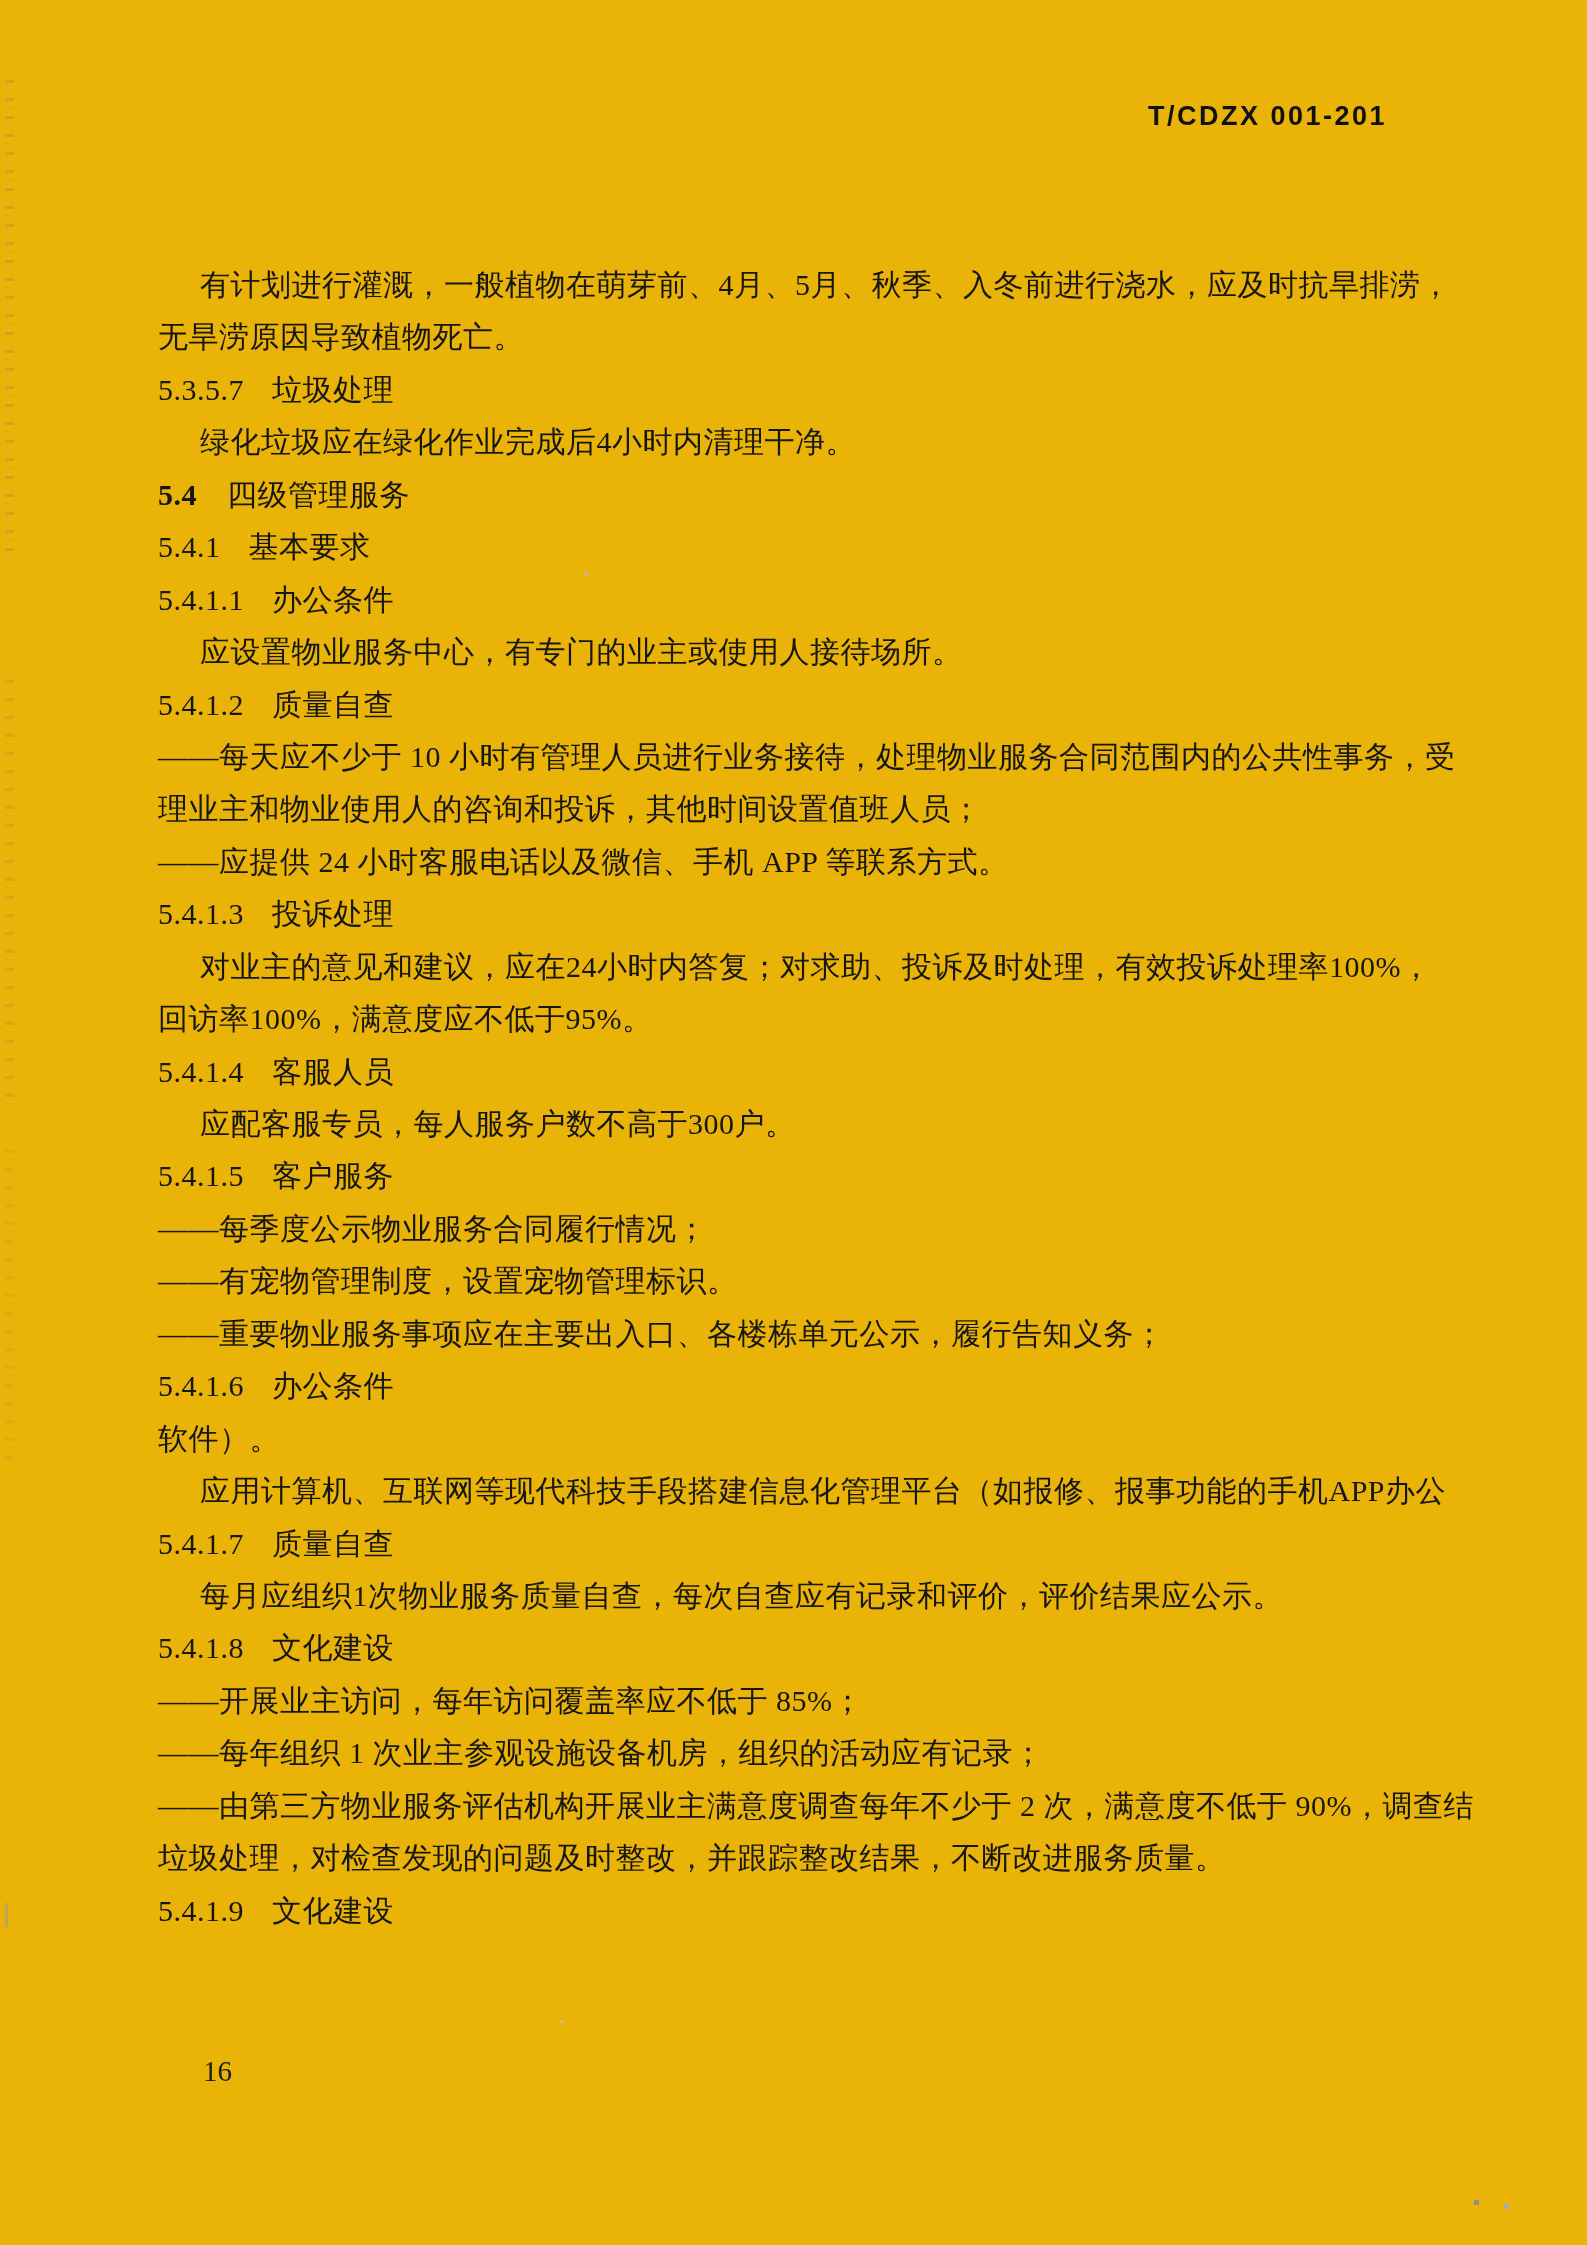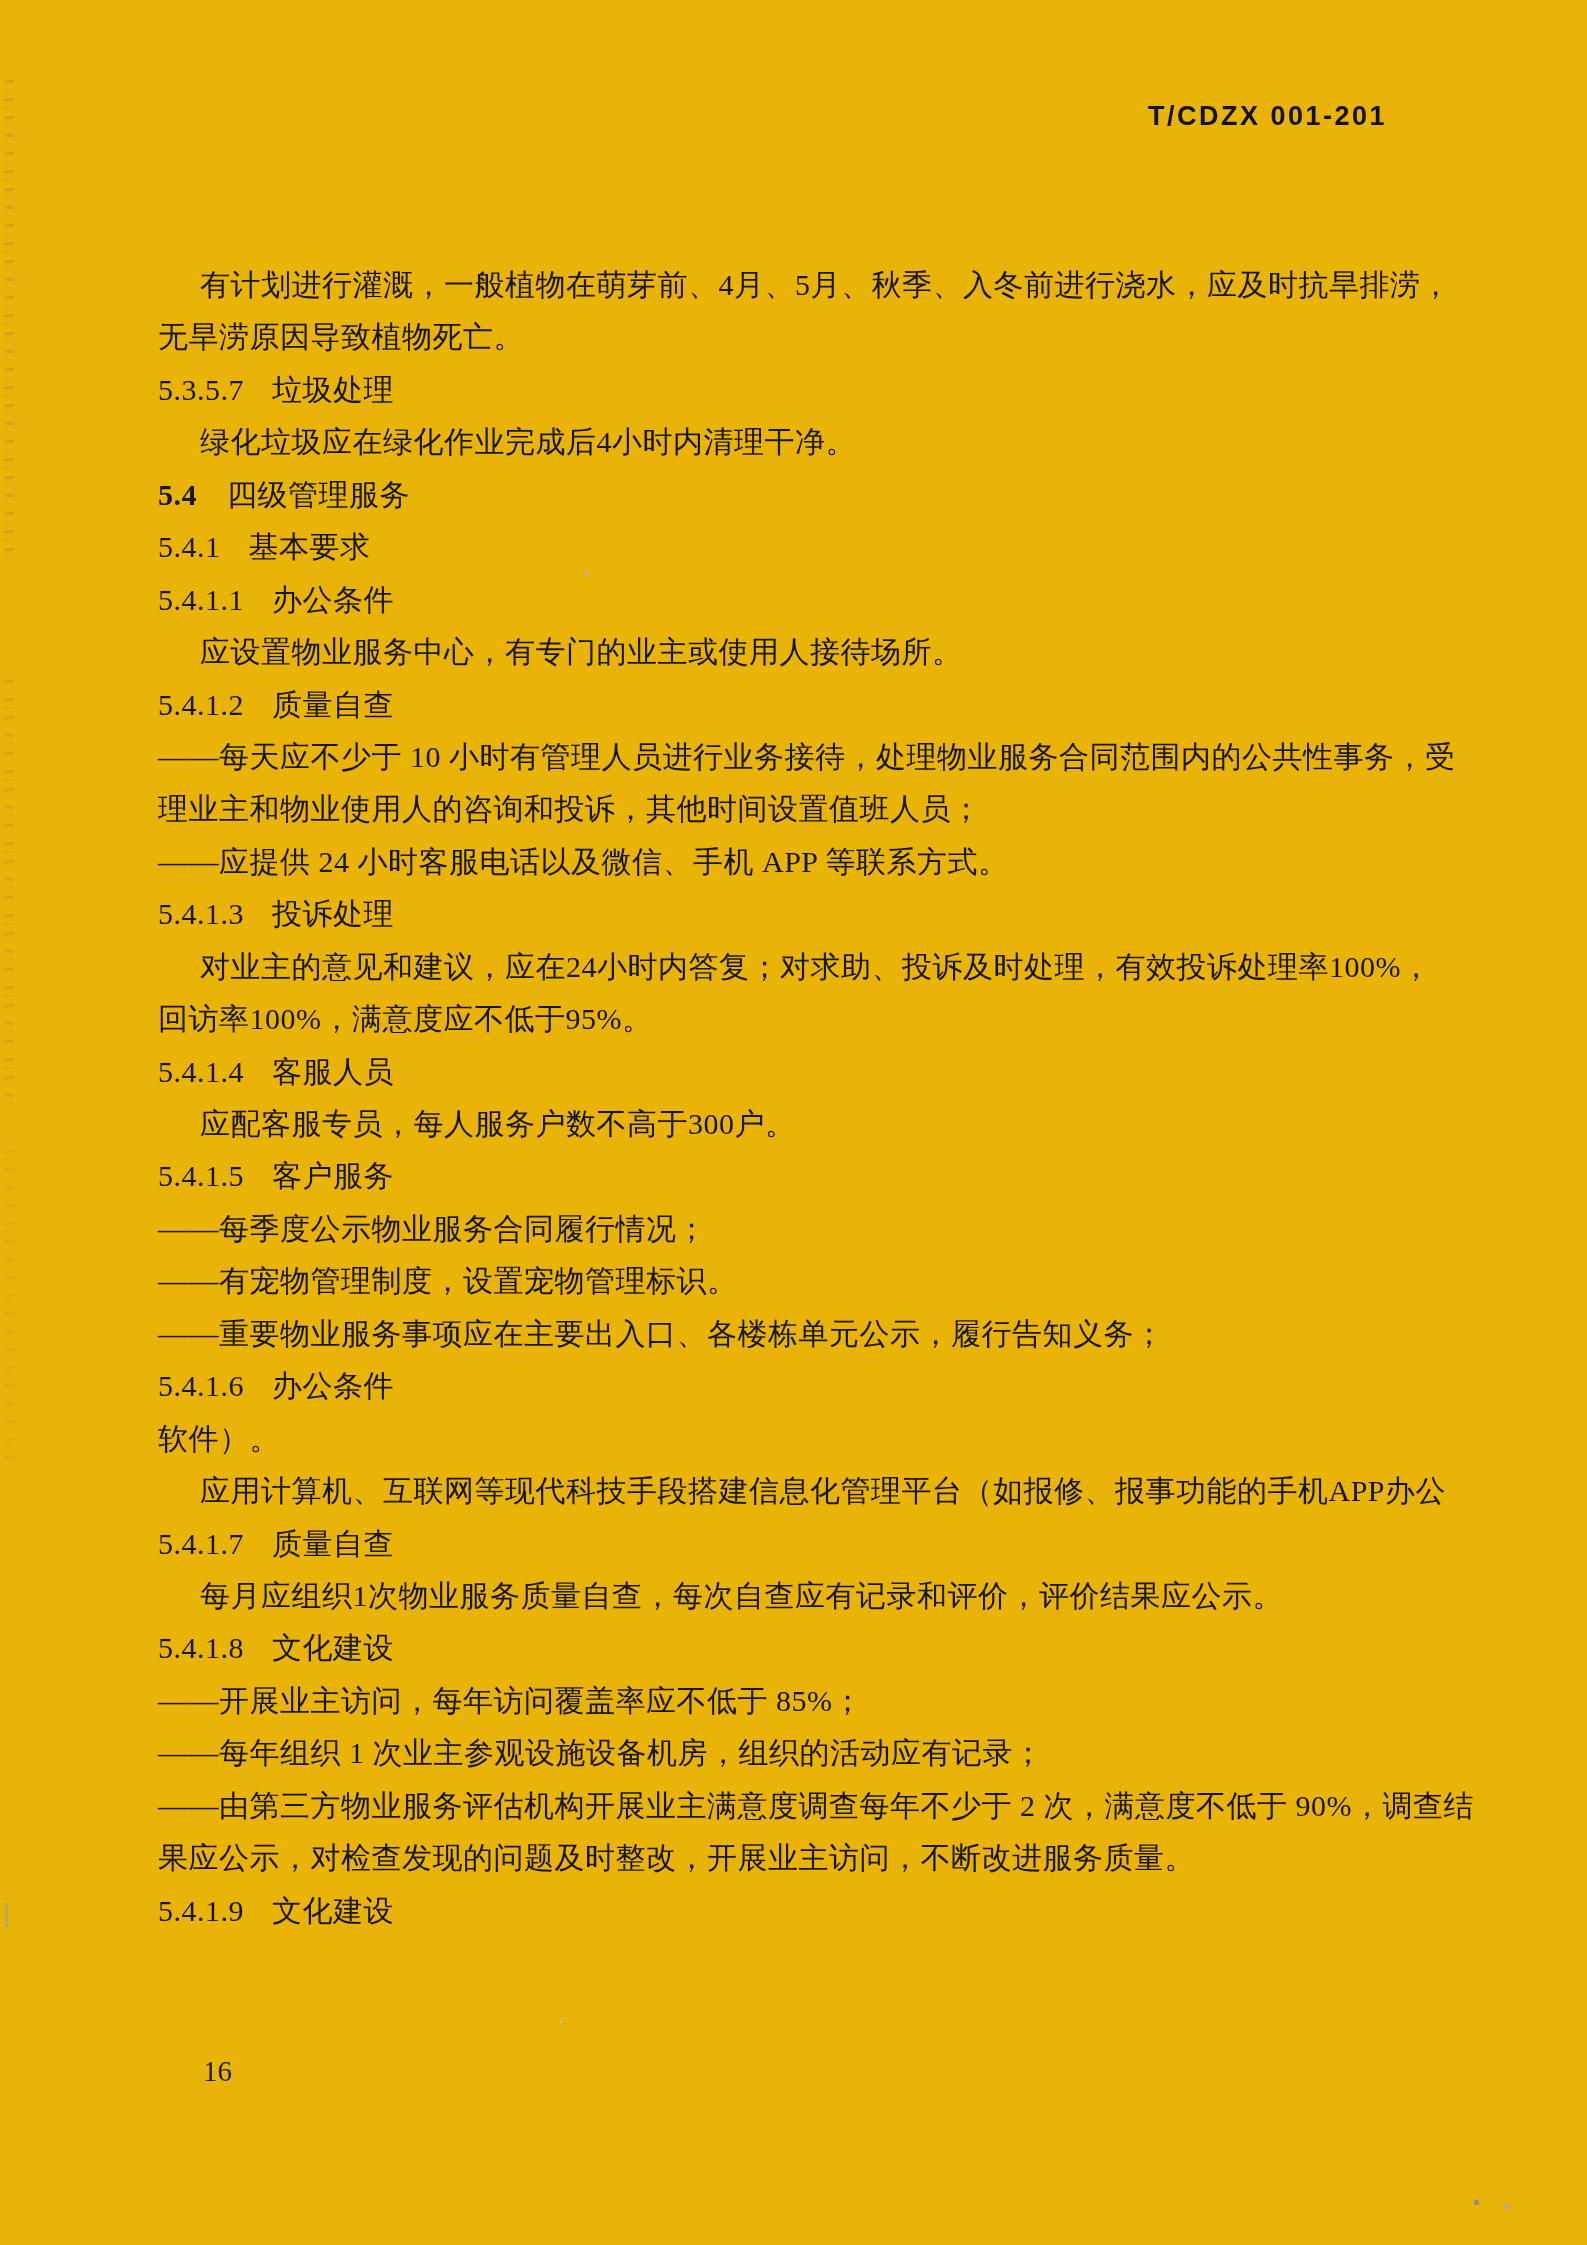--- a/index.html
+++ b/index.html
@@ -108,21 +108,21 @@
       <div class="line dash">——重要物业服务事项应在主要出入口、各楼栋单元公示，履行告知义务；</div>
       <div class="line h"><span class="num">5.4.1.6</span><span class="title">办公条件</span></div>
       <div class="line p-cont">软件）。</div>
       <div class="line p-first">应用计算机、互联网等现代科技手段搭建信息化管理平台（如报修、报事功能的手机APP办公</div>
       <div class="line h"><span class="num">5.4.1.7</span><span class="title">质量自查</span></div>
       <div class="line p-first">每月应组织1次物业服务质量自查，每次自查应有记录和评价，评价结果应公示。</div>
       <div class="line h"><span class="num">5.4.1.8</span><span class="title">文化建设</span></div>
       <div class="line dash">——开展业主访问，每年访问覆盖率应不低于 85%；</div>
       <div class="line dash">——每年组织 1 次业主参观设施设备机房，组织的活动应有记录；</div>
       <div class="line dash">——由第三方物业服务评估机构开展业主满意度调查每年不少于 2 次，满意度不低于 90%，调查结</div>
-      <div class="line p-cont">果应公示，对检查发现的问题及时整改，开展业主访问，不断改进服务质量。</div>
+      <div class="line p-cont">垃圾处理，对检查发现的问题及时整改，并跟踪整改结果，不断改进服务质量。</div>
       <div class="line h"><span class="num">5.4.1.9</span><span class="title">文化建设</span></div>
     </main>
 
   <div class="page-number">16</div>
 
   <div class="scan-strip strip-a"></div>
   <div class="scan-strip strip-b"></div>
   <div class="scan-strip strip-c"></div>
   <div class="tick"></div>
   <div class="speck speck-1"></div>

